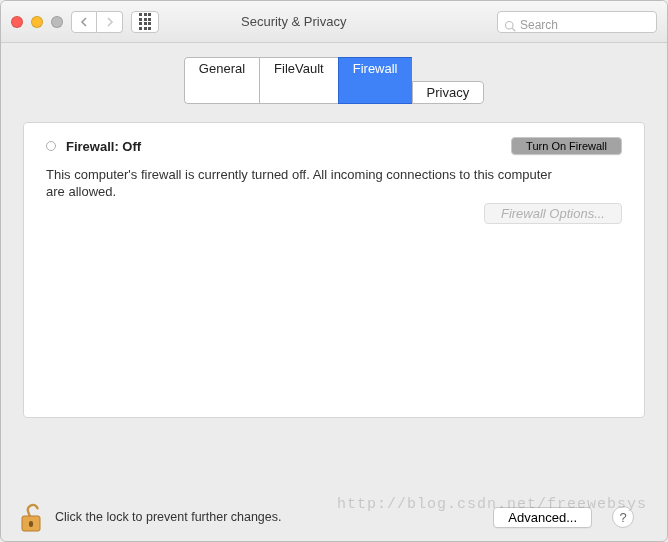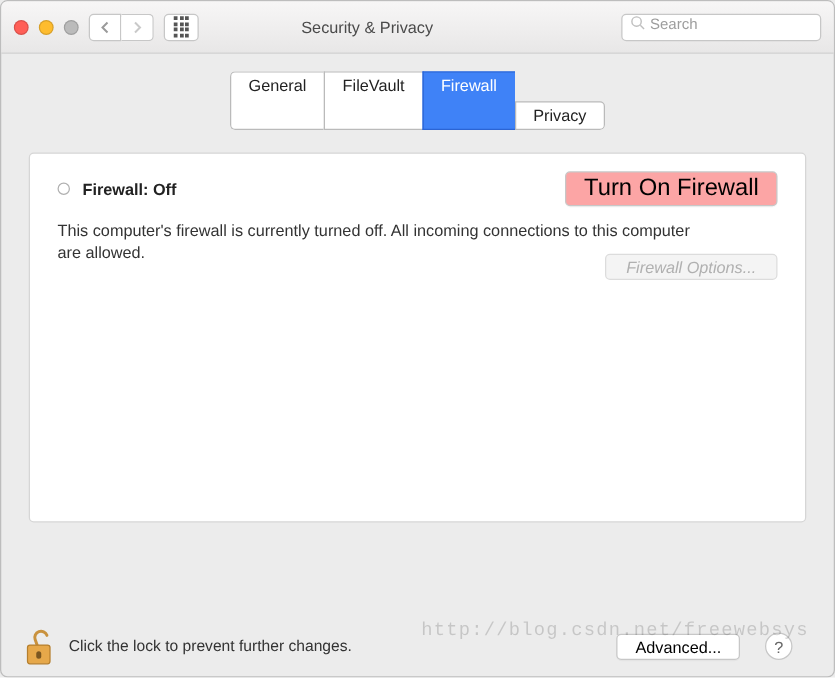--- a/index.html
+++ b/index.html
@@ -44,21 +44,21 @@
   .apps-btn{
     width:28px;height:22px;background:#fff;border:1px solid #c7c7c7;border-radius:4px;
     margin-left:6px; display:flex;align-items:center;justify-content:center;color:#555;
   }
   .grid-icon{display:grid;grid-template-columns:repeat(3,3px);grid-template-rows:repeat(3,3px);gap:1.5px;}
   .grid-icon span{background:#555;width:3px;height:3px;}
   .title { flex:0 0 auto; margin-left:80px; font-size:13px; color:#4a4a4a;}
   .spacer{flex:1;}
   .search {
     width:160px; height:22px; background:#fff; border:1px solid #c7c7c7;border-radius:4px;
-    display:flex;align-items:flex-start; padding:0 6px; color:#9d9d9d; font-size:12px; gap:4px;
+    display:flex;align-items:flex-end; padding:0 6px; color:#9d9d9d; font-size:12px; gap:4px;
   }
   .search svg{opacity:.55;}
 
   .content{
     padding: 14px 22px 0 22px;
     position:relative;
     height: 448px;
   }
 
   .tabs{
@@ -76,22 +76,22 @@
   }
 
   .pane{
     background:#fff; border:1px solid #d6d6d6; border-radius:4px;
     height:296px; padding:14px 22px; position:relative;
   }
   .status-row{display:flex;align-items:center;gap:10px;}
   .status-dot{width:10px;height:10px;border-radius:50%;border:1px solid #b0b0b0;background:#fff;}
   .status-label{font-weight:700;font-size:13px;}
   .turn-on{
-    margin-left:auto; font-size:19px;
-    background:#fca5a5;border:1px solid #c7c7c7;border-radius:4px;
+    margin-left:auto; font-size:11px;
+    background:#a3a3a3;border:1px solid #c7c7c7;border-radius:4px;
     padding:2px 14px; box-shadow:0 1px 0 rgba(0,0,0,.03);text-align:right;
   }
   .desc{margin:12px 0 0 0; color:#333; max-width:520px; line-height:1.3;}
   .fw-options{
     position:absolute; right:22px; top:80px;
     background:#f4f4f4;border:1px solid #dcdcdc;border-radius:4px;
     padding:2px 16px; color:#b0b0b0; font-size:13px;font-style:italic;
   }
 
   .footer{

